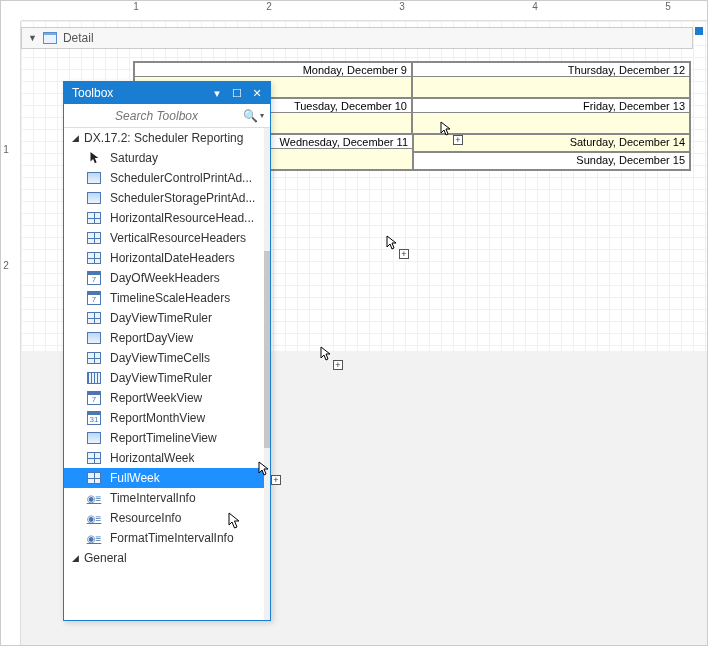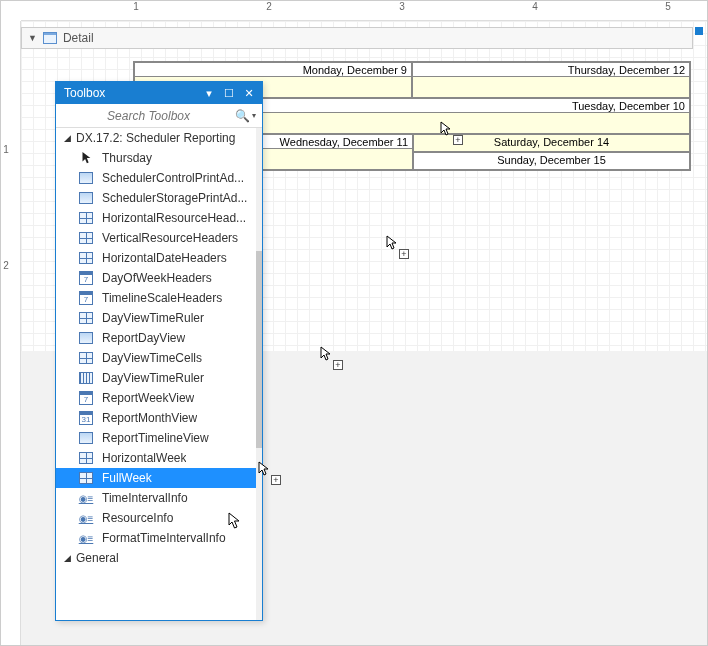--- a/index.html
+++ b/index.html
@@ -113,29 +113,29 @@
   }
   .sched-cell .body {
     position: absolute;
     top: 14px; left: 0; right: 0; bottom: 0;
     background: #ffffe0;
   }
   .half-row { display: flex; height: 36px; }
   .half-row .sched-cell { flex: 1; }
   .half-stack { flex: 1; display: flex; flex-direction: column; }
   .half-stack .sched-cell { height: 18px; }
-  .half-stack .sched-cell .hdr { height: 100%; border-bottom: none; text-align: center; }
+  .half-stack .sched-cell .hdr { height: 100%; border-bottom: none; }
   .half-stack .sat .hdr { background: #ffffe0; }
   .half-stack .sun .hdr { background: #fff; }
   
   
   .toolbox {
     position: absolute;
     top: 80px;
-    left: 54px;
+    left: 62px;
     width: 208px;
     height: 540px;
     background: #fff;
     border: 1px solid #197ed1;
     box-shadow: 2px 2px 6px rgba(0,0,0,0.15);
     display: flex;
     flex-direction: column;
   }
   .tb-title {
     background: #197ed1;
@@ -330,20 +330,24 @@
       <div class="sched-cell">
         <div class="hdr">Thursday, December 12</div>
         <div class="body"></div>
       </div>
     </div>
     <div class="sched-row">
       <div class="sched-cell">
         <div class="hdr">Tuesday, December 10</div>
         <div class="body"></div>
       </div>
+      <div class="sched-cell">
+        <div class="hdr">Friday, December 13</div>
+        <div class="body"></div>
+      </div>
     </div>
     <div class="half-row">
       <div class="sched-cell">
         <div class="hdr">Wednesday, December 11</div>
         <div class="body"></div>
       </div>
       <div class="half-stack">
         <div class="sched-cell sat">
           <div class="hdr">Saturday, December 14</div>
         </div>
@@ -391,21 +395,21 @@
       <span class="caret">◢</span>
       <span>DX.17.2: Scheduler Reporting</span>
     </div>
     <div id="items-container">
         <div class="tb-item">
           <span class="ic ipointer">
             <svg viewBox="0 0 12 16">
               <path d="M2 1 L2 12 L5 9 L7 14 L9 13 L7 8 L11 8 Z" fill="#222"></path>
             </svg>
           </span>
-          <span class="lbl">Thursday</span>
+          <span class="lbl">Saturday</span>
         </div>
         <div class="tb-item">
           <span class="ic">
             <span class="ibox"></span>
           </span>
           <span class="lbl">SchedulerControlPrintAd...</span>
         </div>
         <div class="tb-item">
           <span class="ic">
             <span class="ibox"></span>

